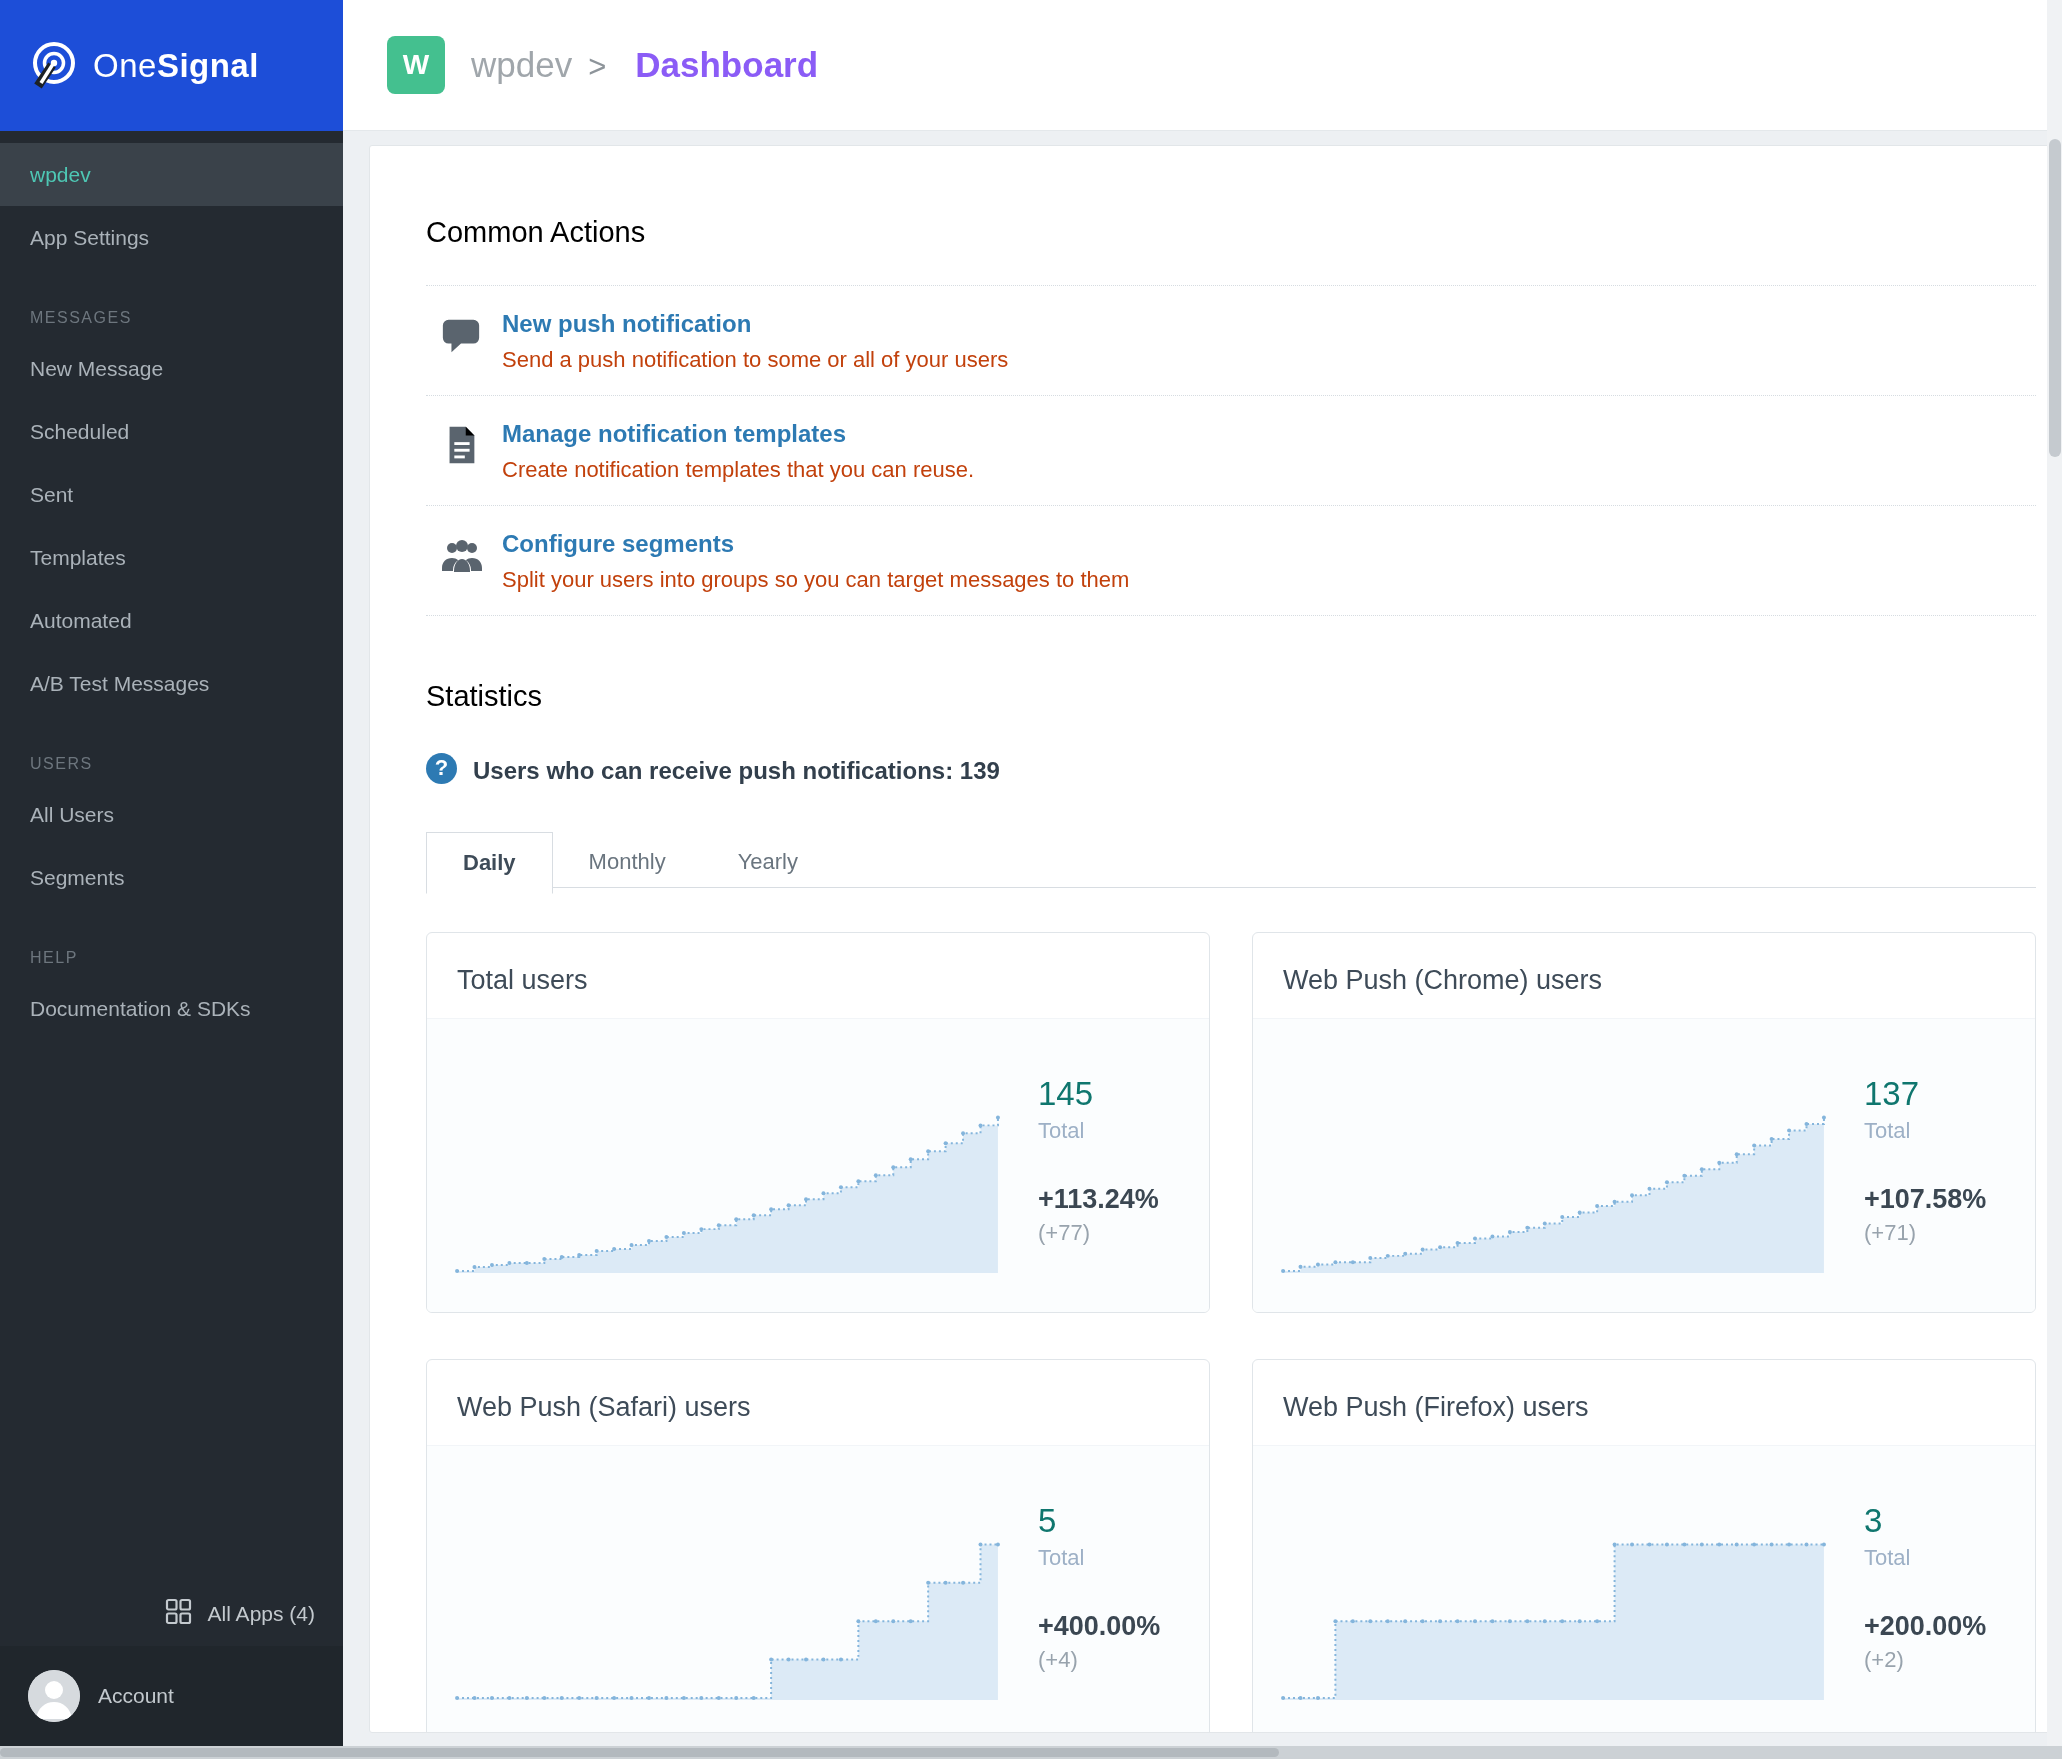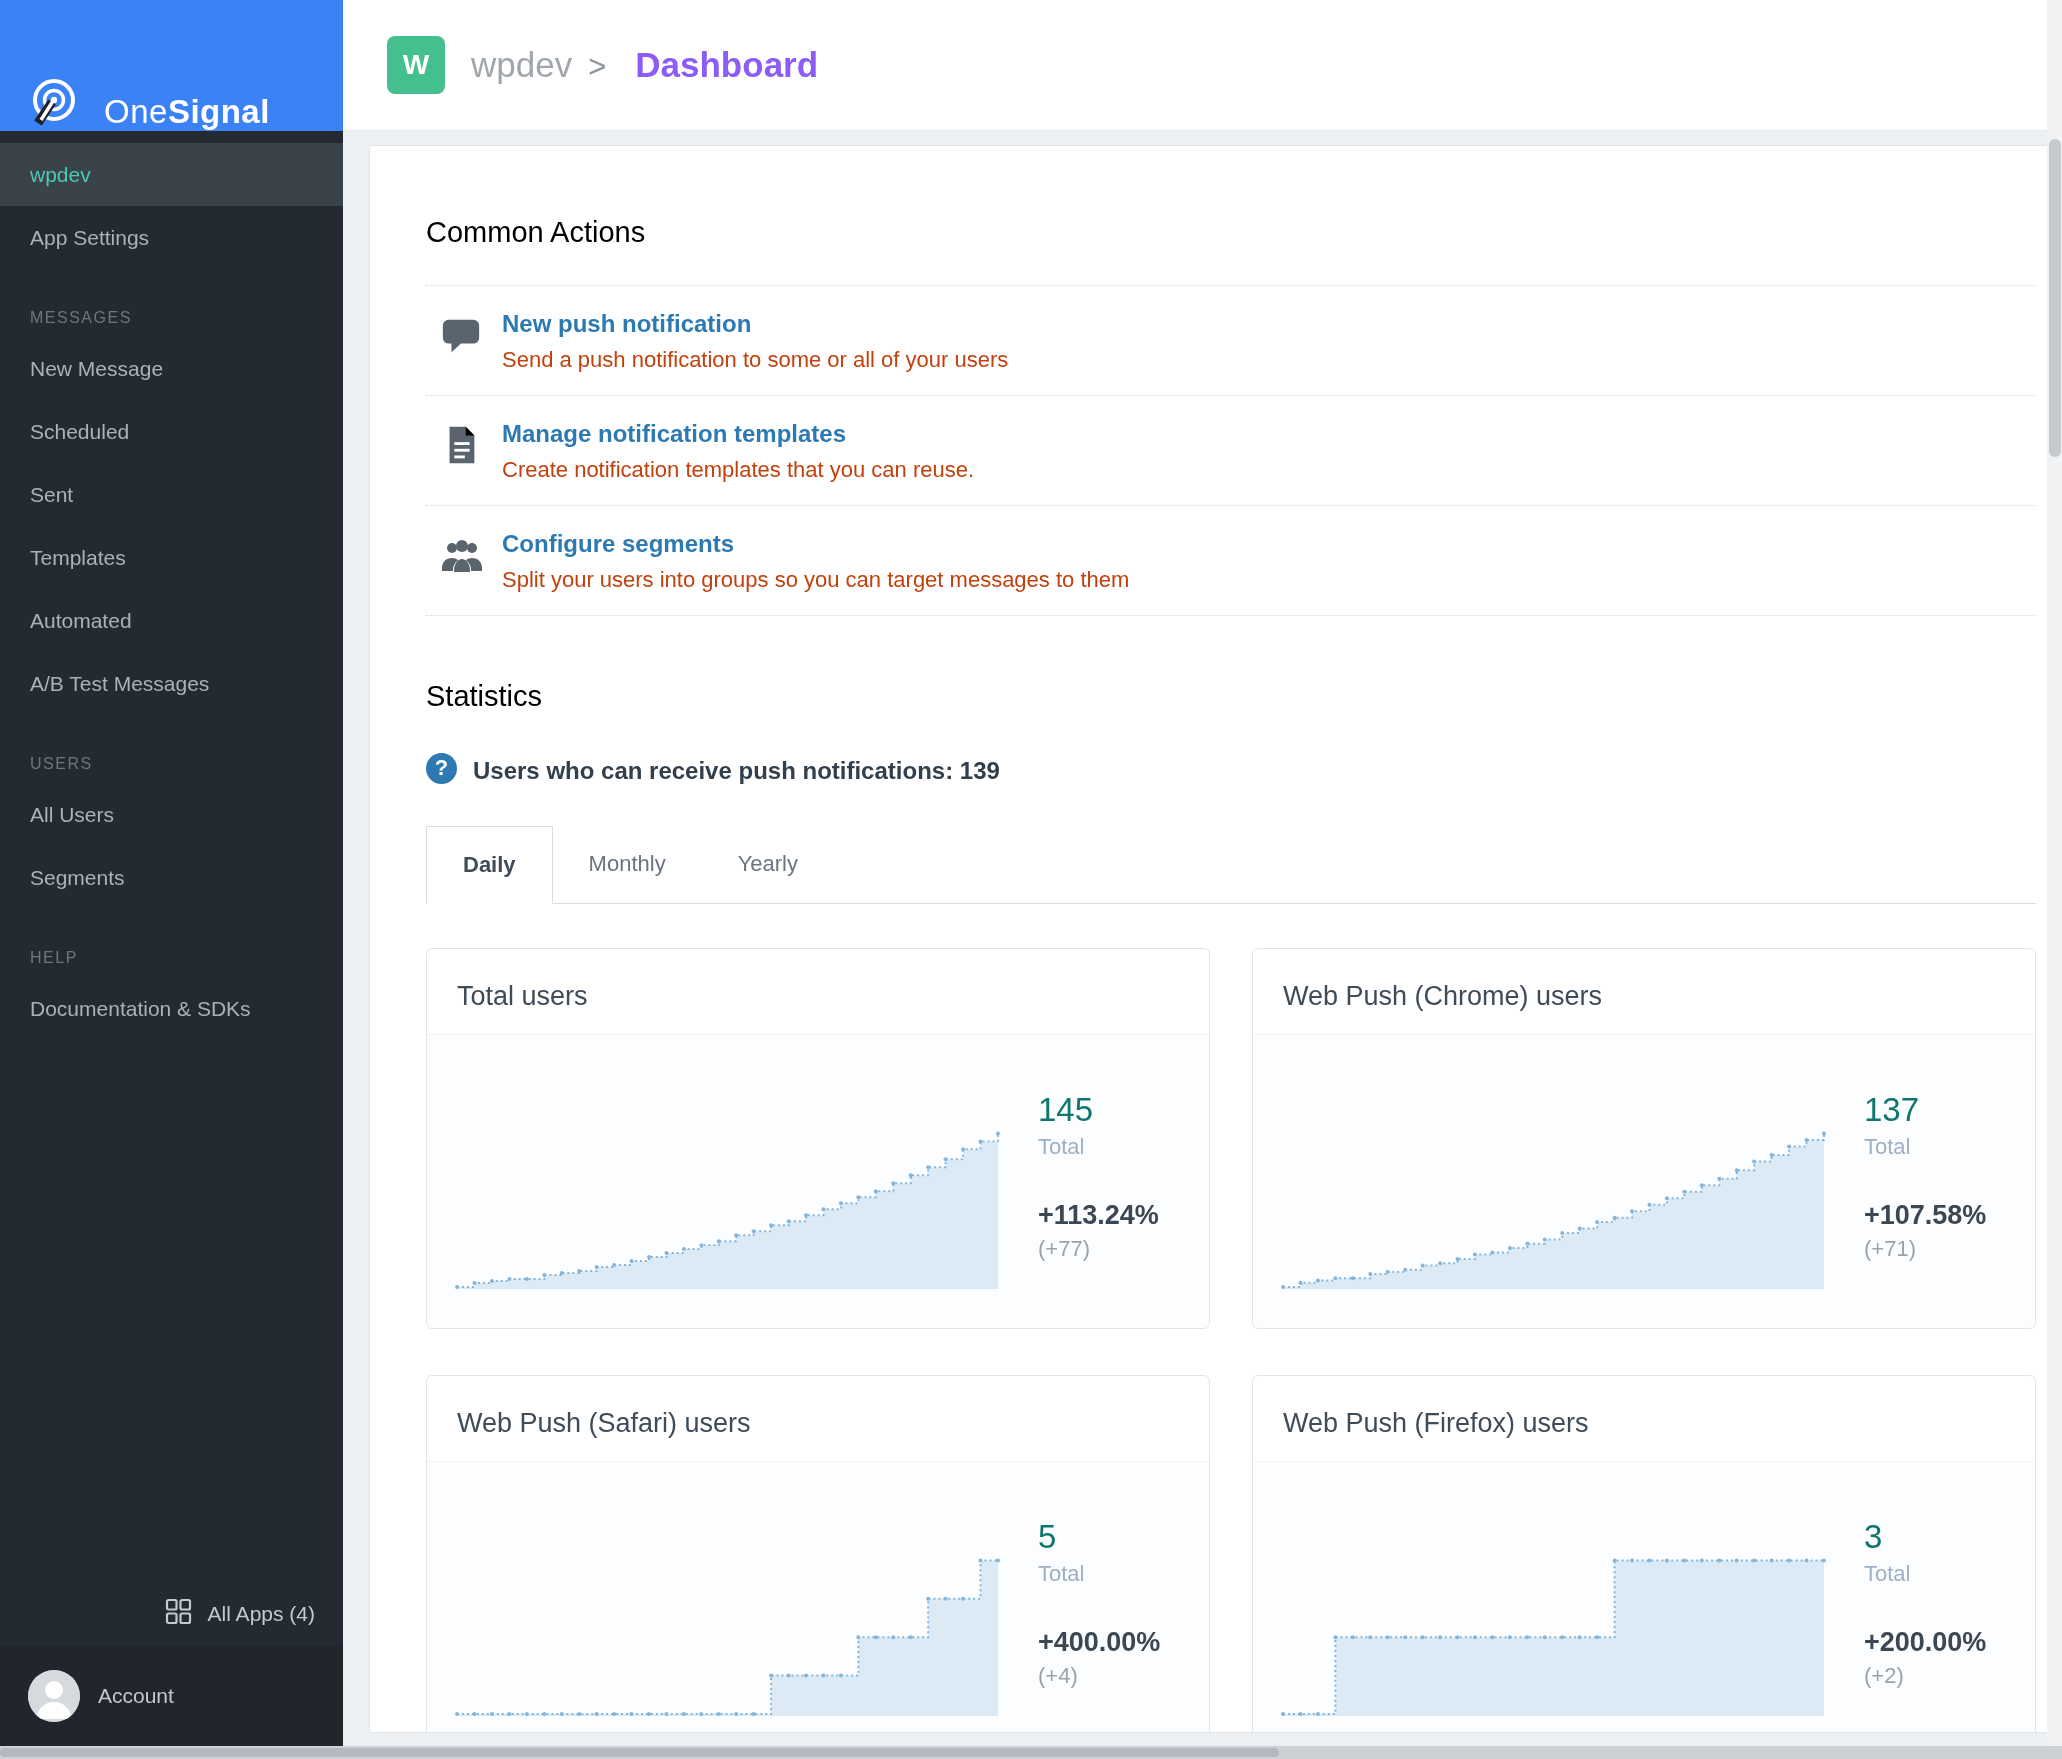--- a/index.html
+++ b/index.html
@@ -2,21 +2,21 @@
 <html><head>
 <meta charset="utf-8">
 <style>
   * { box-sizing: border-box; margin: 0; padding: 0; }
   html,body { width: 2063px; height: 1759px; overflow: hidden; }
   body { font-family: "Liberation Sans", sans-serif; background: #edf0f3; position: relative; }
   .app { display: flex; width: 100%; height: 100%; }
 
   
   .sidebar { width: 343px; min-width: 343px; height: 100%; background: #242a31; display: flex; flex-direction: column; }
-  .sb-header { height: 131px; background: #3b82f6; display: flex; align-items: flex-end; padding-left: 28px; gap: 24px; }
+  .sb-header { height: 131px; background: #1d4ed8; display: flex; align-items: center; padding-left: 28px; gap: 13px; }
   .brand-text { font-size: 33px; color: #ffffff; letter-spacing: 0.5px; }
   .brand-text .bold { font-weight: 700; }
   .nav { padding-top: 12px; }
   .nav-item { height: 63px; display: flex; align-items: center; padding: 0 30px; font-size: 21px; color: #aab2b9; cursor: pointer; }
   .nav-item.active { background: #3a424a; color: #4ec7b4; }
   .nav-section { margin-top: 18px; height: 50px; display: flex; align-items: flex-end; padding: 0 30px 10px; font-size: 16px; letter-spacing: 1.5px; color: #6d767e; text-transform: uppercase; }
   .sb-bottom { margin-top: auto; padding-bottom: 13px; }
   .sb-apps { height: 64px; display: flex; align-items: center; gap: 16px; padding: 0 28px; font-size: 21px; color: #c3c9ce; cursor: pointer; justify-content: flex-end; }
   .sb-account { height: 100px; display: flex; align-items: center; gap: 18px; padding: 0 28px; font-size: 21px; color: #c3c9ce; cursor: pointer; background: #20262c; }
   .avatar { width: 52px; height: 52px; border-radius: 50%; background: #d6dade; display: flex; align-items: center; justify-content: center; overflow: hidden; }
@@ -39,21 +39,21 @@
   .action-icon { width: 76px; display: flex; justify-content: flex-start; padding-left: 14px; padding-top: 4px; }
   .action-title { font-size: 24px; font-weight: 700; color: #2d7ab3; cursor: pointer; }
   .action-desc { font-size: 22px; color: #c2410c; margin-top: 9px; }
 
   .stats-sec-title { margin-top: 64px; }
   .push-line { margin-top: 38px; display: flex; align-items: center; gap: 16px; }
   .q-icon { width: 31px; height: 31px; border-radius: 50%; background: #2d7ab3; color: #fff; font-size: 22px; font-weight: 700; display: flex; align-items: center; justify-content: center; cursor: pointer; }
   .push-text { font-size: 24px; font-weight: 700; color: #323f4c; margin-top: 6px; }
 
   .tabs { margin-top: 40px; display: flex; border-bottom: 1px solid #d8dde2; }
-  .tab { padding: 25px 36px; font-size: 22px; color: #6a757f; cursor: pointer; position: relative; top: 1px; }
+  .tab { padding: 17px 36px; font-size: 22px; color: #6a757f; cursor: pointer; position: relative; top: 7px; }
   .tab.active { background: #fff; border: 1px solid #d8dde2; border-bottom-color: #ffffff; color: #3e4b58; font-weight: 700; }
 
   .cards { margin-top: 44px; display: grid; grid-template-columns: 784px 784px; gap: 46px 42px; padding-bottom: 40px; }
   .card { height: 381px; border: 1px solid #e0e5e9; border-radius: 6px; background: #ffffff; display: flex; flex-direction: column; overflow: hidden; }
   .card-title { padding: 32px 30px 22px; font-size: 27px; color: #3e4b58; }
   .card-body { flex: 1; display: flex; background: #fbfdfe; border-top: 1px solid #f2f5f8; }
   .chart { width: 549px; height: 174px; margin: auto 0 38px 26px; align-self: flex-end; }
   .card-stats { flex: 1; padding: 56px 10px 0 36px; }
   .stat-total { font-size: 33px; color: #0f766e; }
   .stat-total-label { font-size: 22px; color: #9db0c6; margin-top: 5px; }

